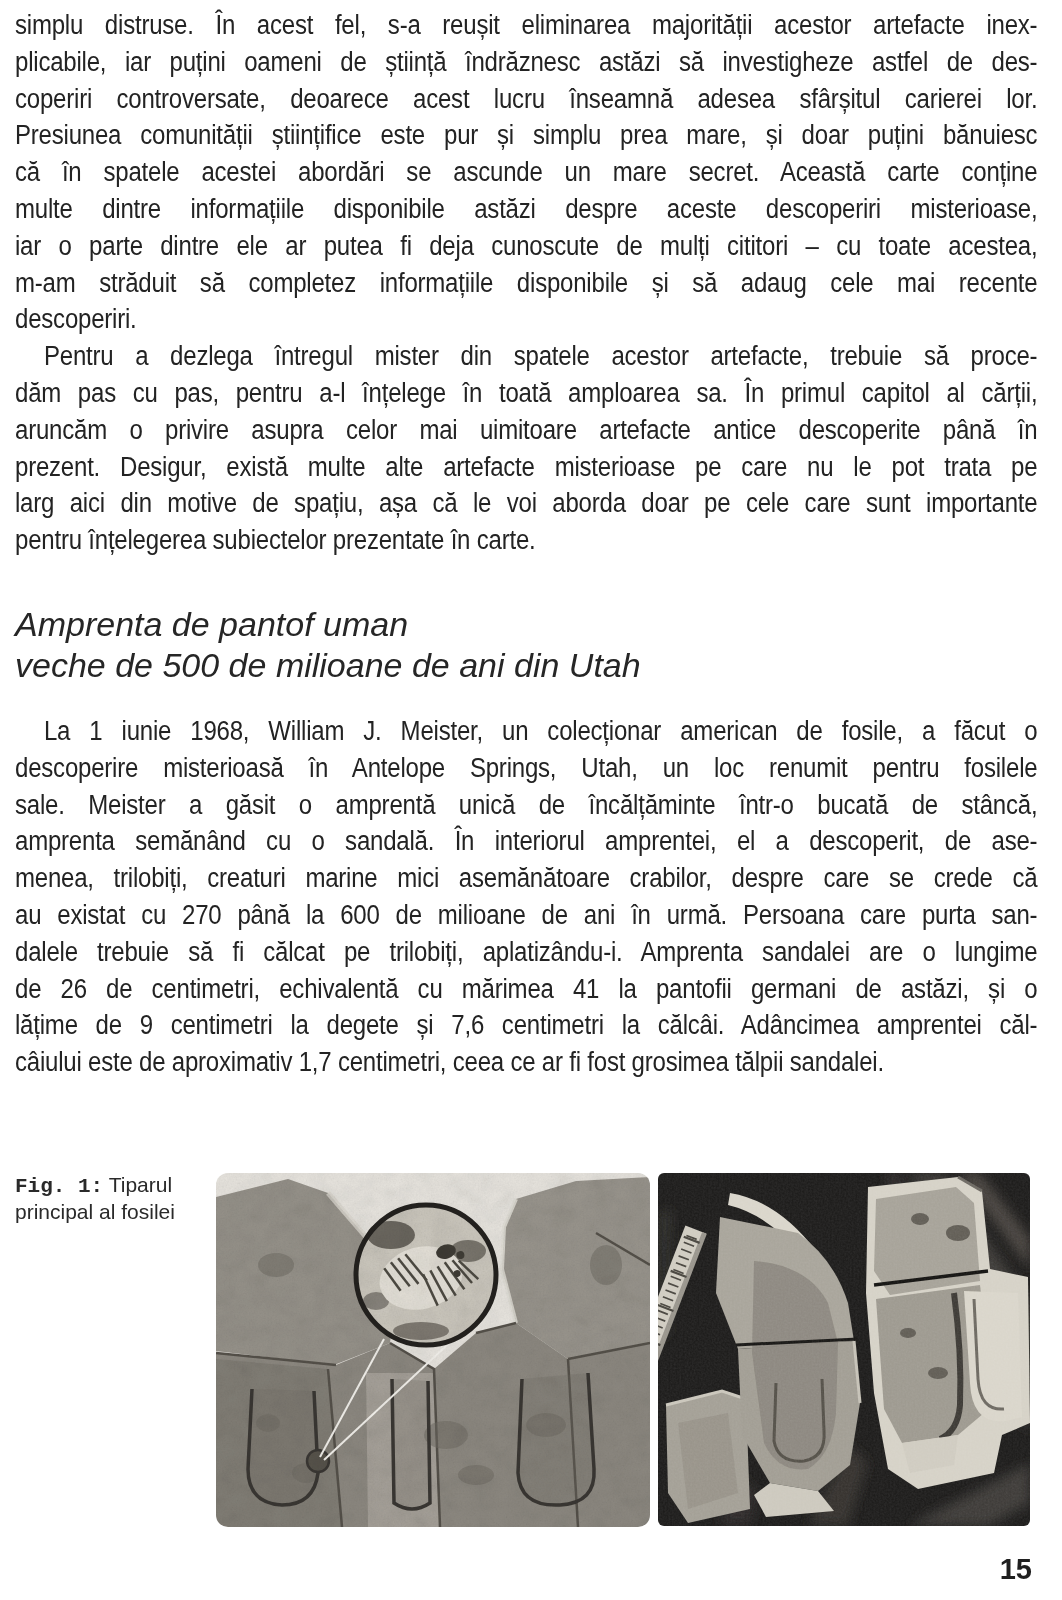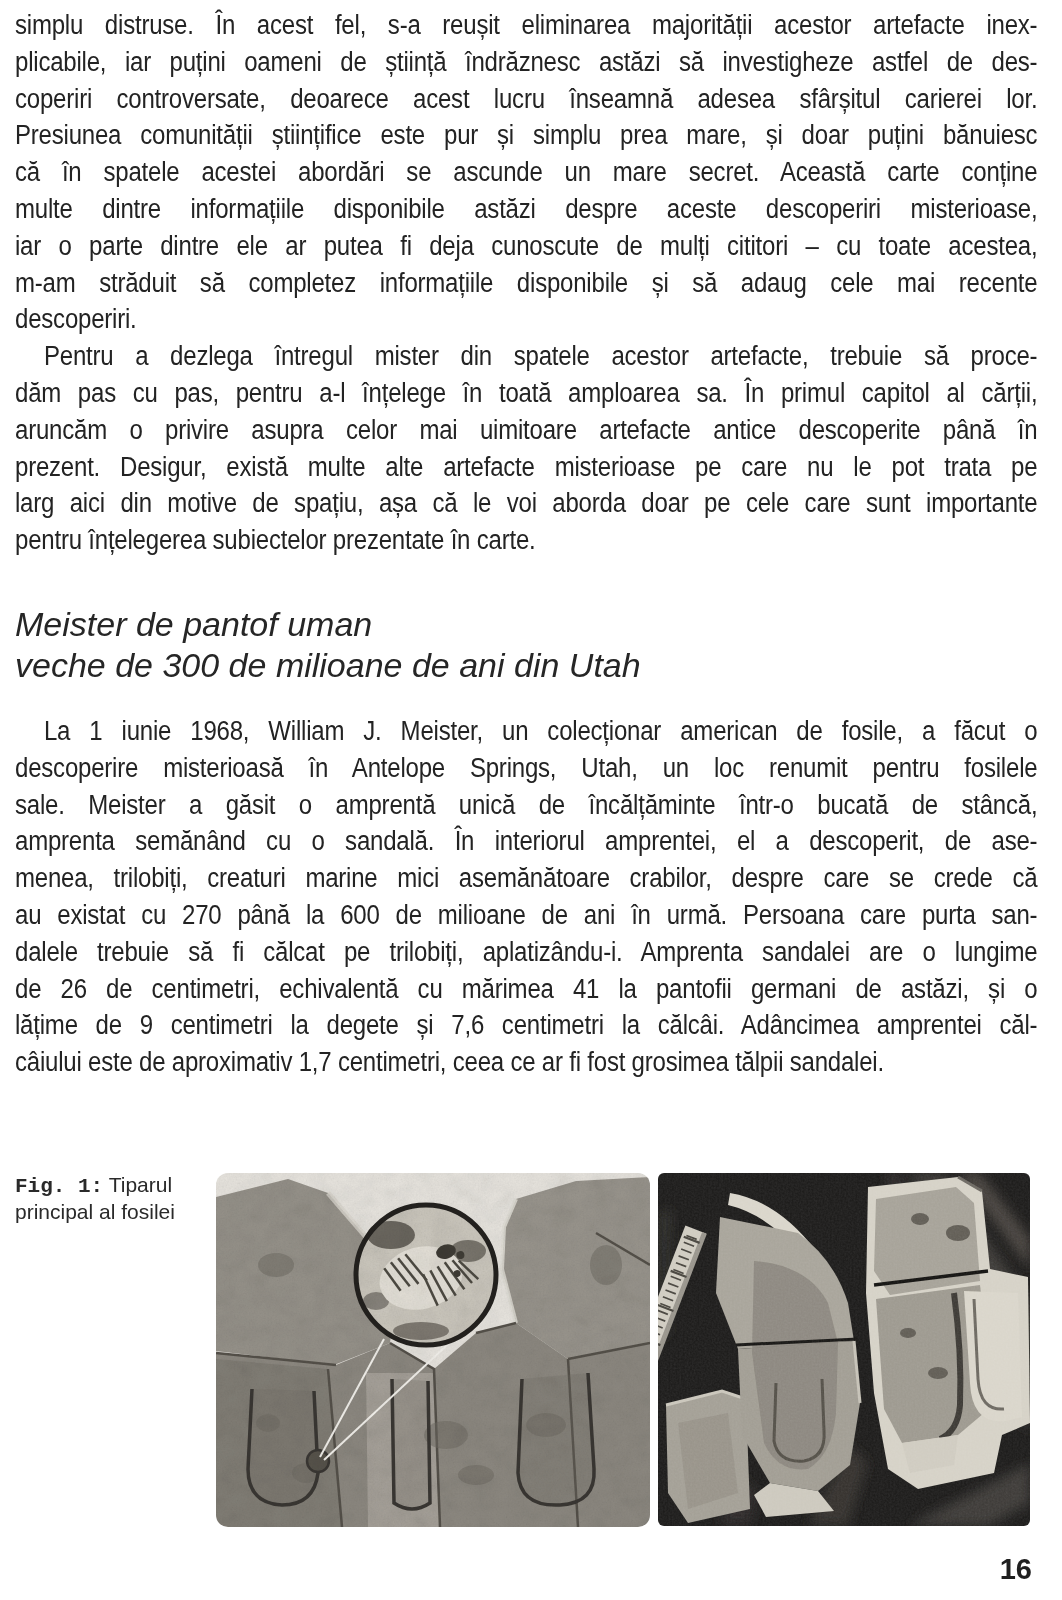--- a/index.html
+++ b/index.html
@@ -107,22 +107,22 @@
       <div class="line">Pentru a dezlega întregul mister din spatele acestor artefacte, trebuie să proce-</div>
       <div class="line">dăm pas cu pas, pentru a-l înțelege în toată amploarea sa. În primul capitol al cărții,</div>
       <div class="line">aruncăm o privire asupra celor mai uimitoare artefacte antice descoperite până în</div>
       <div class="line">prezent. Desigur, există multe alte artefacte misterioase pe care nu le pot trata pe</div>
       <div class="line">larg aici din motive de spațiu, așa că le voi aborda doar pe cele care sunt importante</div>
       <div class="line">pentru înțelegerea subiectelor prezentate în carte.</div>
     </div>
 </div>
 
 <h2 id="section-heading">
-  <span>Meister de pantof uman</span>
-  <span>veche de 300 de milioane de ani din Utah</span>
+  <span>Amprenta de pantof uman</span>
+  <span>veche de 500 de milioane de ani din Utah</span>
 </h2>
 
 <div id="text-bottom" class="text-block">
   <div class="para indent">
       <div class="line">La 1 iunie 1968, William J. Meister, un colecționar american de fosile, a făcut o</div>
       <div class="line">descoperire misterioasă în Antelope Springs, Utah, un loc renumit pentru fosilele</div>
       <div class="line">sale. Meister a găsit o amprentă unică de încălțăminte într-o bucată de stâncă,</div>
       <div class="line">amprenta semănând cu o sandală. În interiorul amprentei, el a descoperit, de ase-</div>
       <div class="line">menea, trilobiți, creaturi marine mici asemănătoare crabilor, despre care se crede că</div>
       <div class="line">au existat cu 270 până la 600 de milioane de ani în urmă. Persoana care purta san-</div>
@@ -301,13 +301,13 @@
         <ellipse cx="300" cy="60" rx="12" ry="8"></ellipse>
         <ellipse cx="262" cy="46" rx="9" ry="6"></ellipse>
       </g>
     </g>
 
     <rect width="372" height="353" filter="url(#grainR)" opacity="0.12" style="mix-blend-mode:screen"></rect>
   </g>
 </svg>
 </div>
 
-<div id="page-number">16</div>
+<div id="page-number">15</div>
 
 </body></html>

